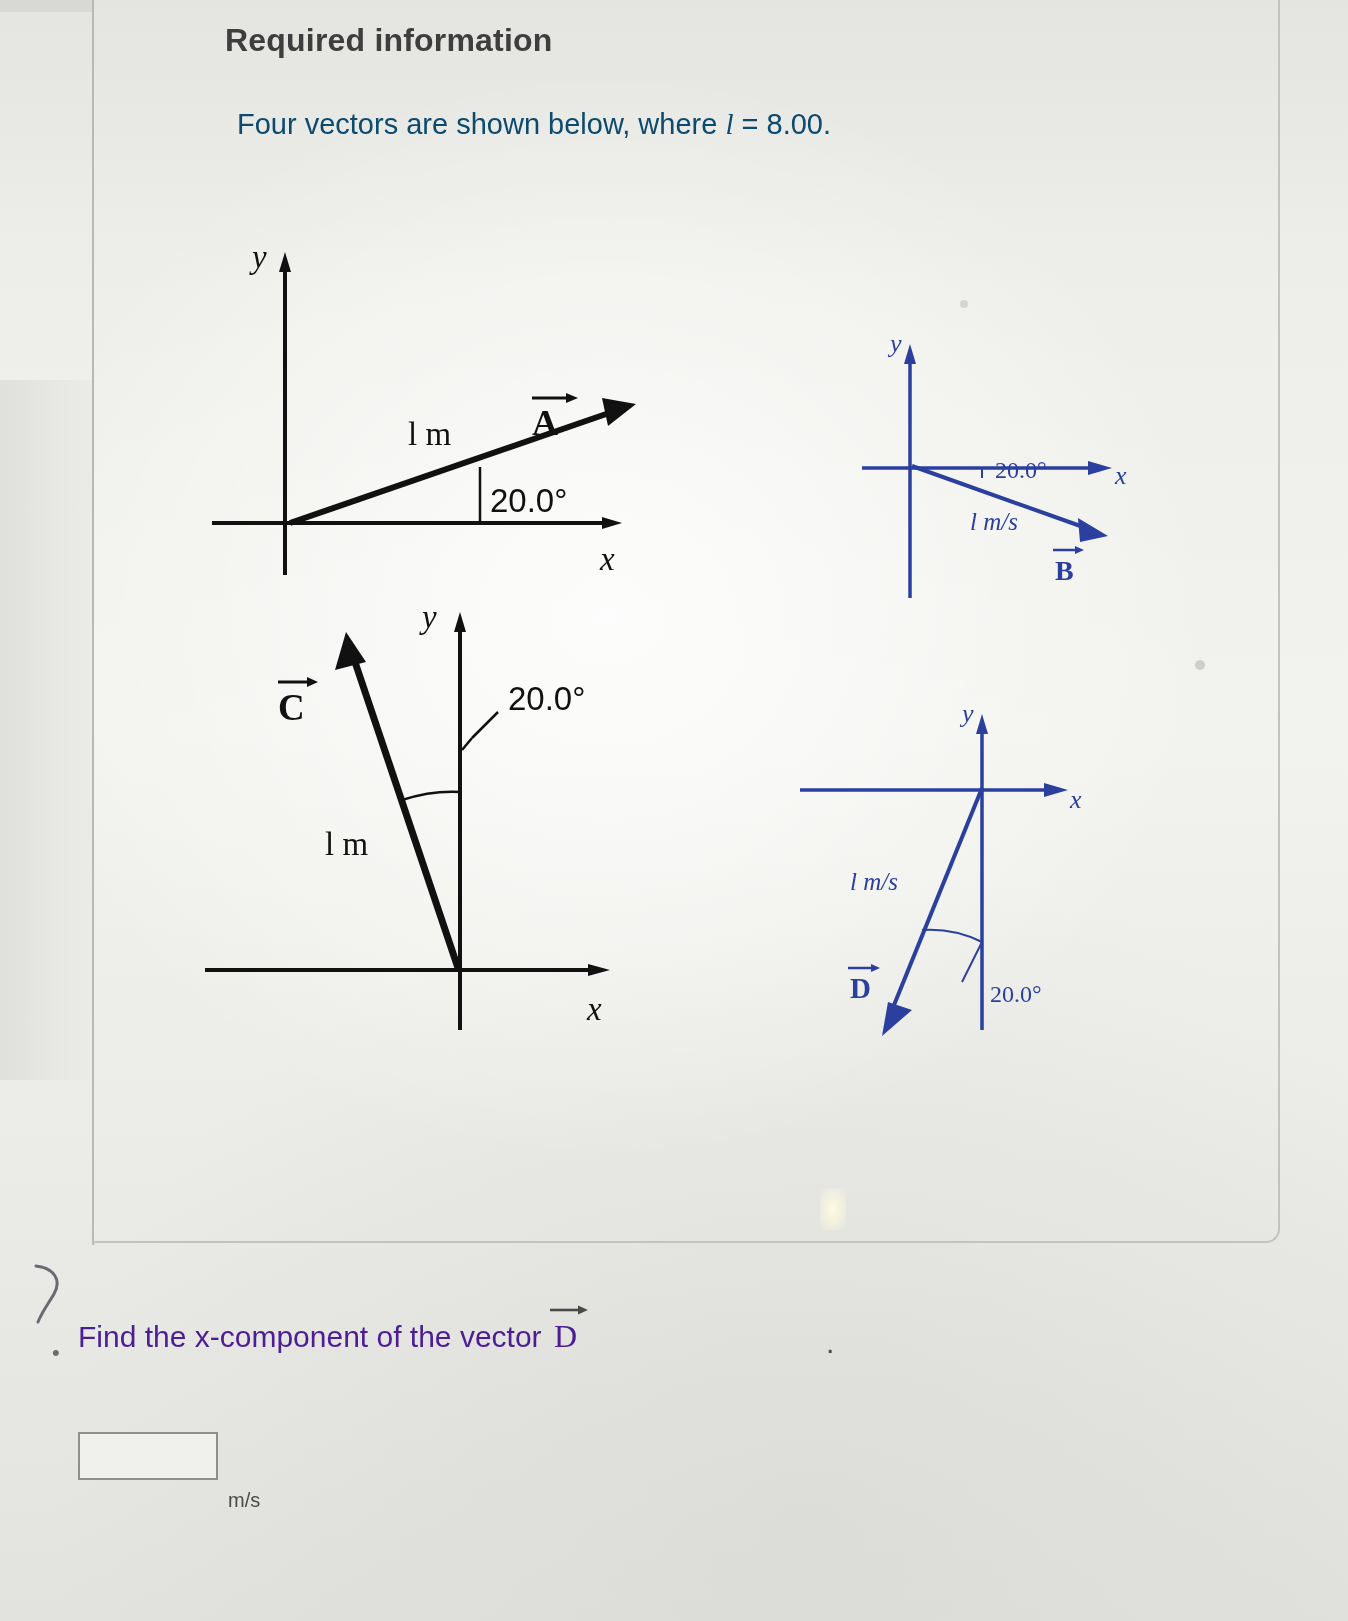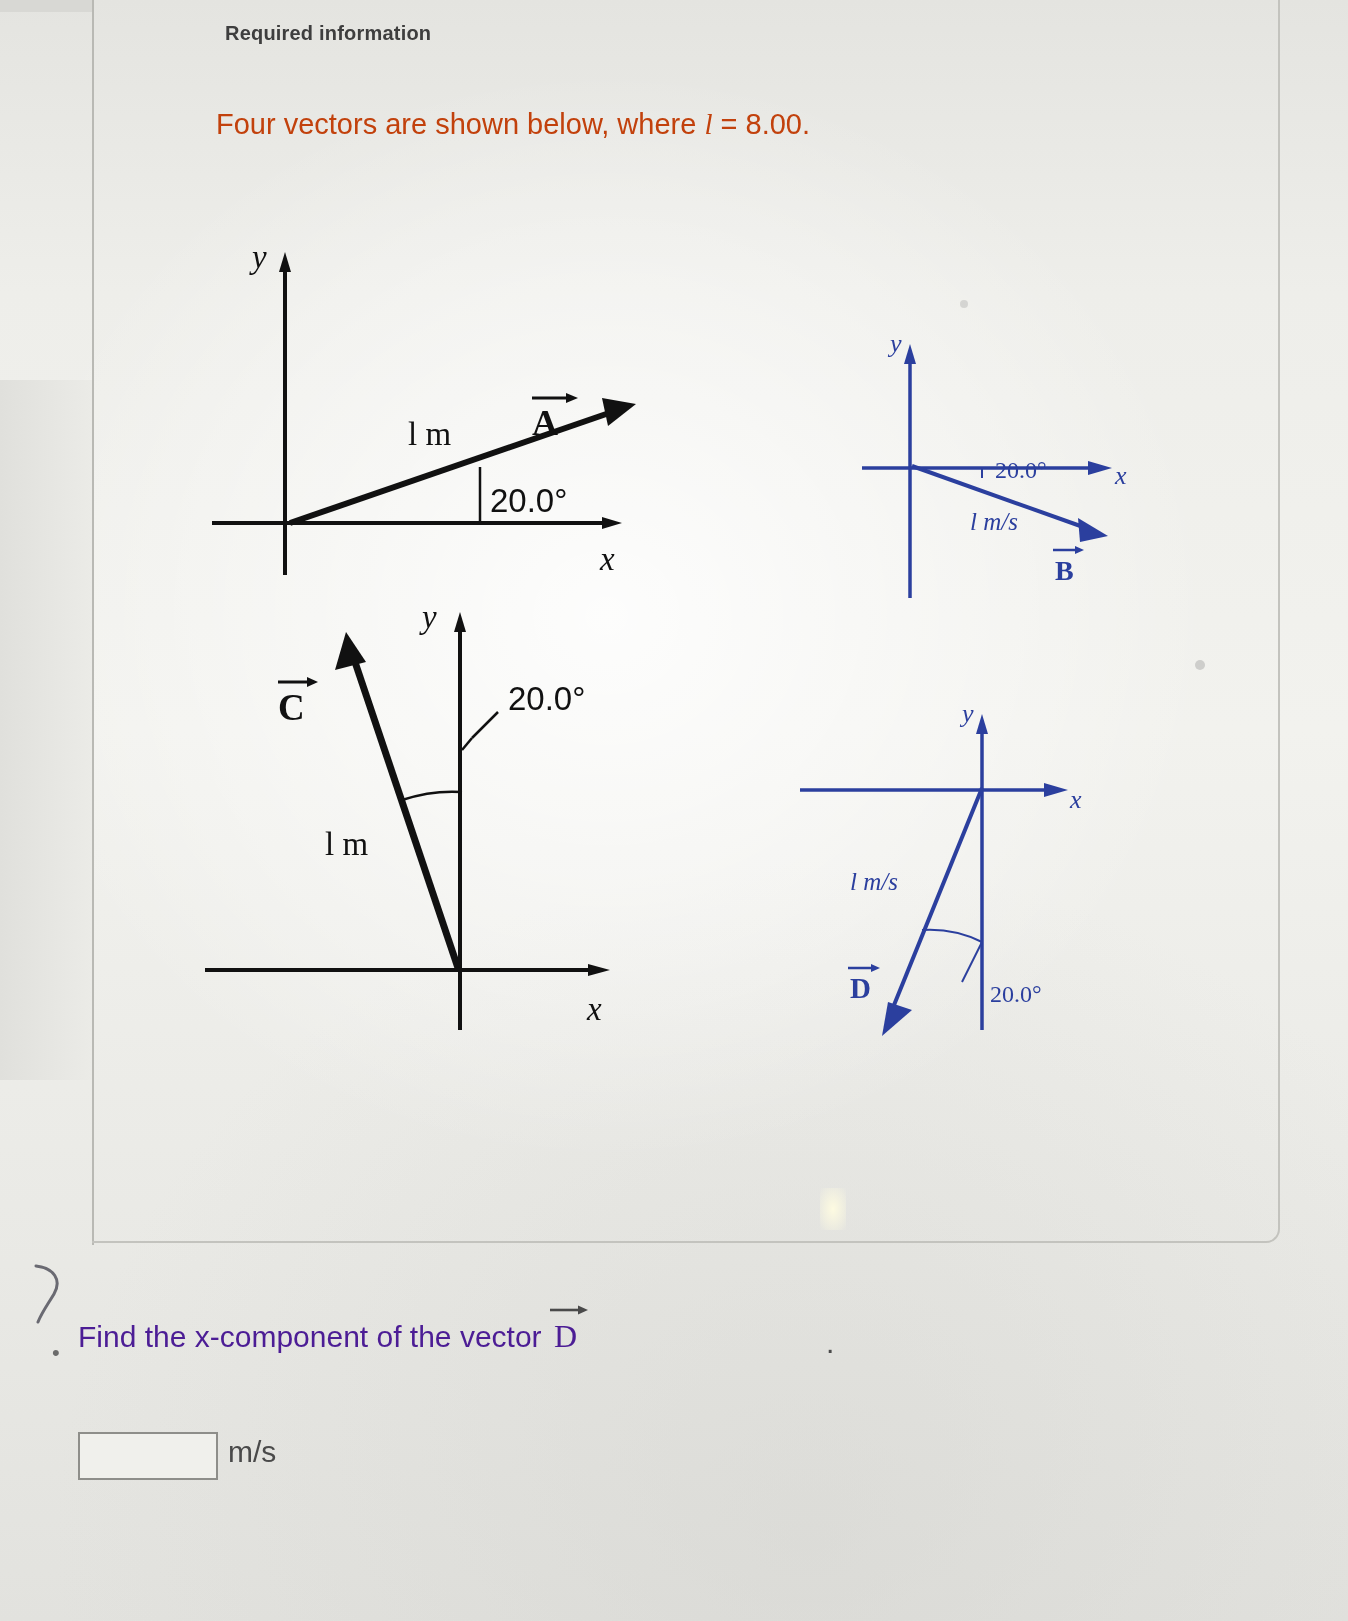--- a/index.html
+++ b/index.html
@@ -59,32 +59,32 @@
     border-bottom: 2px solid #c3c3be;
     border-radius: 0 0 14px 0;
     box-sizing: border-box;
     z-index: 2;
   }
 
   .req-title {
     position: absolute;
     left: 225px;
     top: 22px;
-    font-size: 20px;
+    font-size: 32px;
     font-weight: bold;
     color: #3e3e3e;
     letter-spacing: 0.2px;
     z-index: 3;
   }
   .req-stem {
     position: absolute;
-    left: 216px;
+    left: 237px;
     top: 108px;
     font-size: 29px;
-    color: #c2410c;
+    color: #0c4a6e;
     z-index: 3;
   }
   .req-stem .ital {
     font-family: "Liberation Serif", serif;
     font-style: italic;
   }
 
   .figure-area {
     position: absolute;
     left: 150px;
@@ -141,22 +141,22 @@
     width: 140px;
     height: 48px;
     background: #f0f0ec;
     border: 2px solid #8e8e8a;
     z-index: 3;
     box-sizing: border-box;
   }
   .answer-unit {
     position: absolute;
     left: 228px;
-    top: 1435px;
-    font-size: 30px;
+    top: 1489px;
+    font-size: 20px;
     color: #4a4a4a;
     z-index: 3;
   }
 
   .pen-mark {
     position: absolute;
     left: 32px;
     top: 1262px;
     width: 38px;
     height: 64px;

